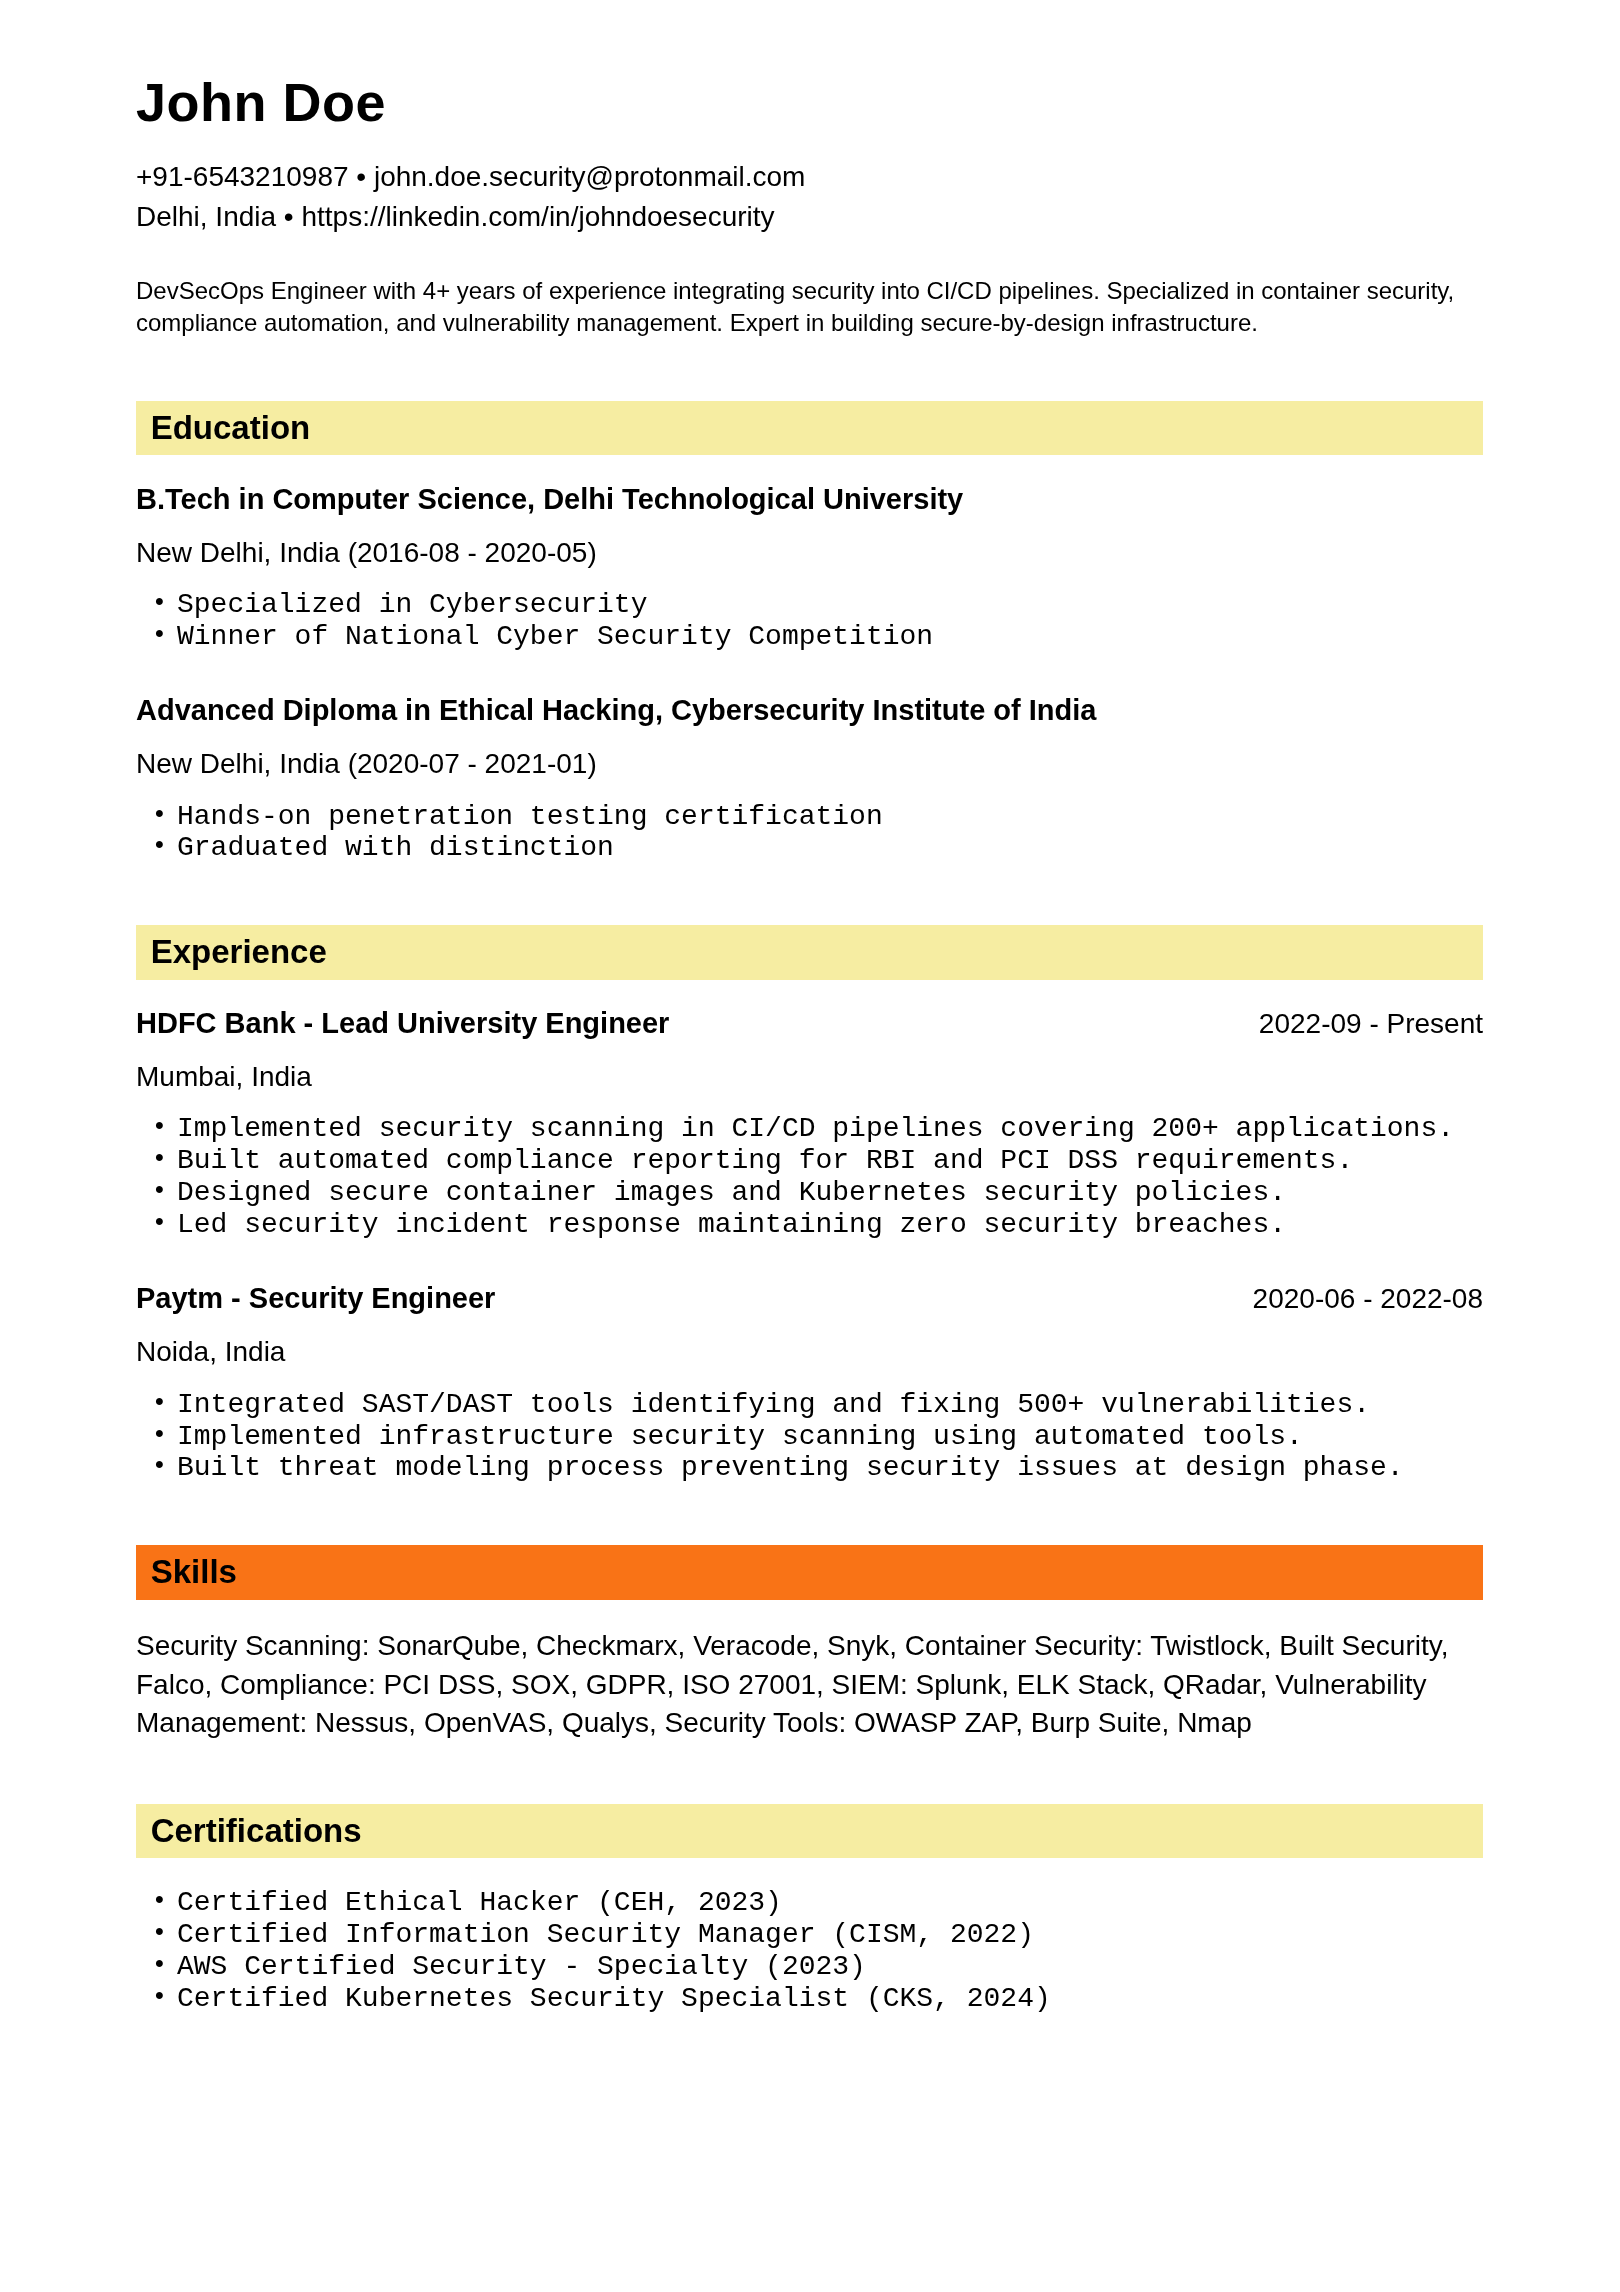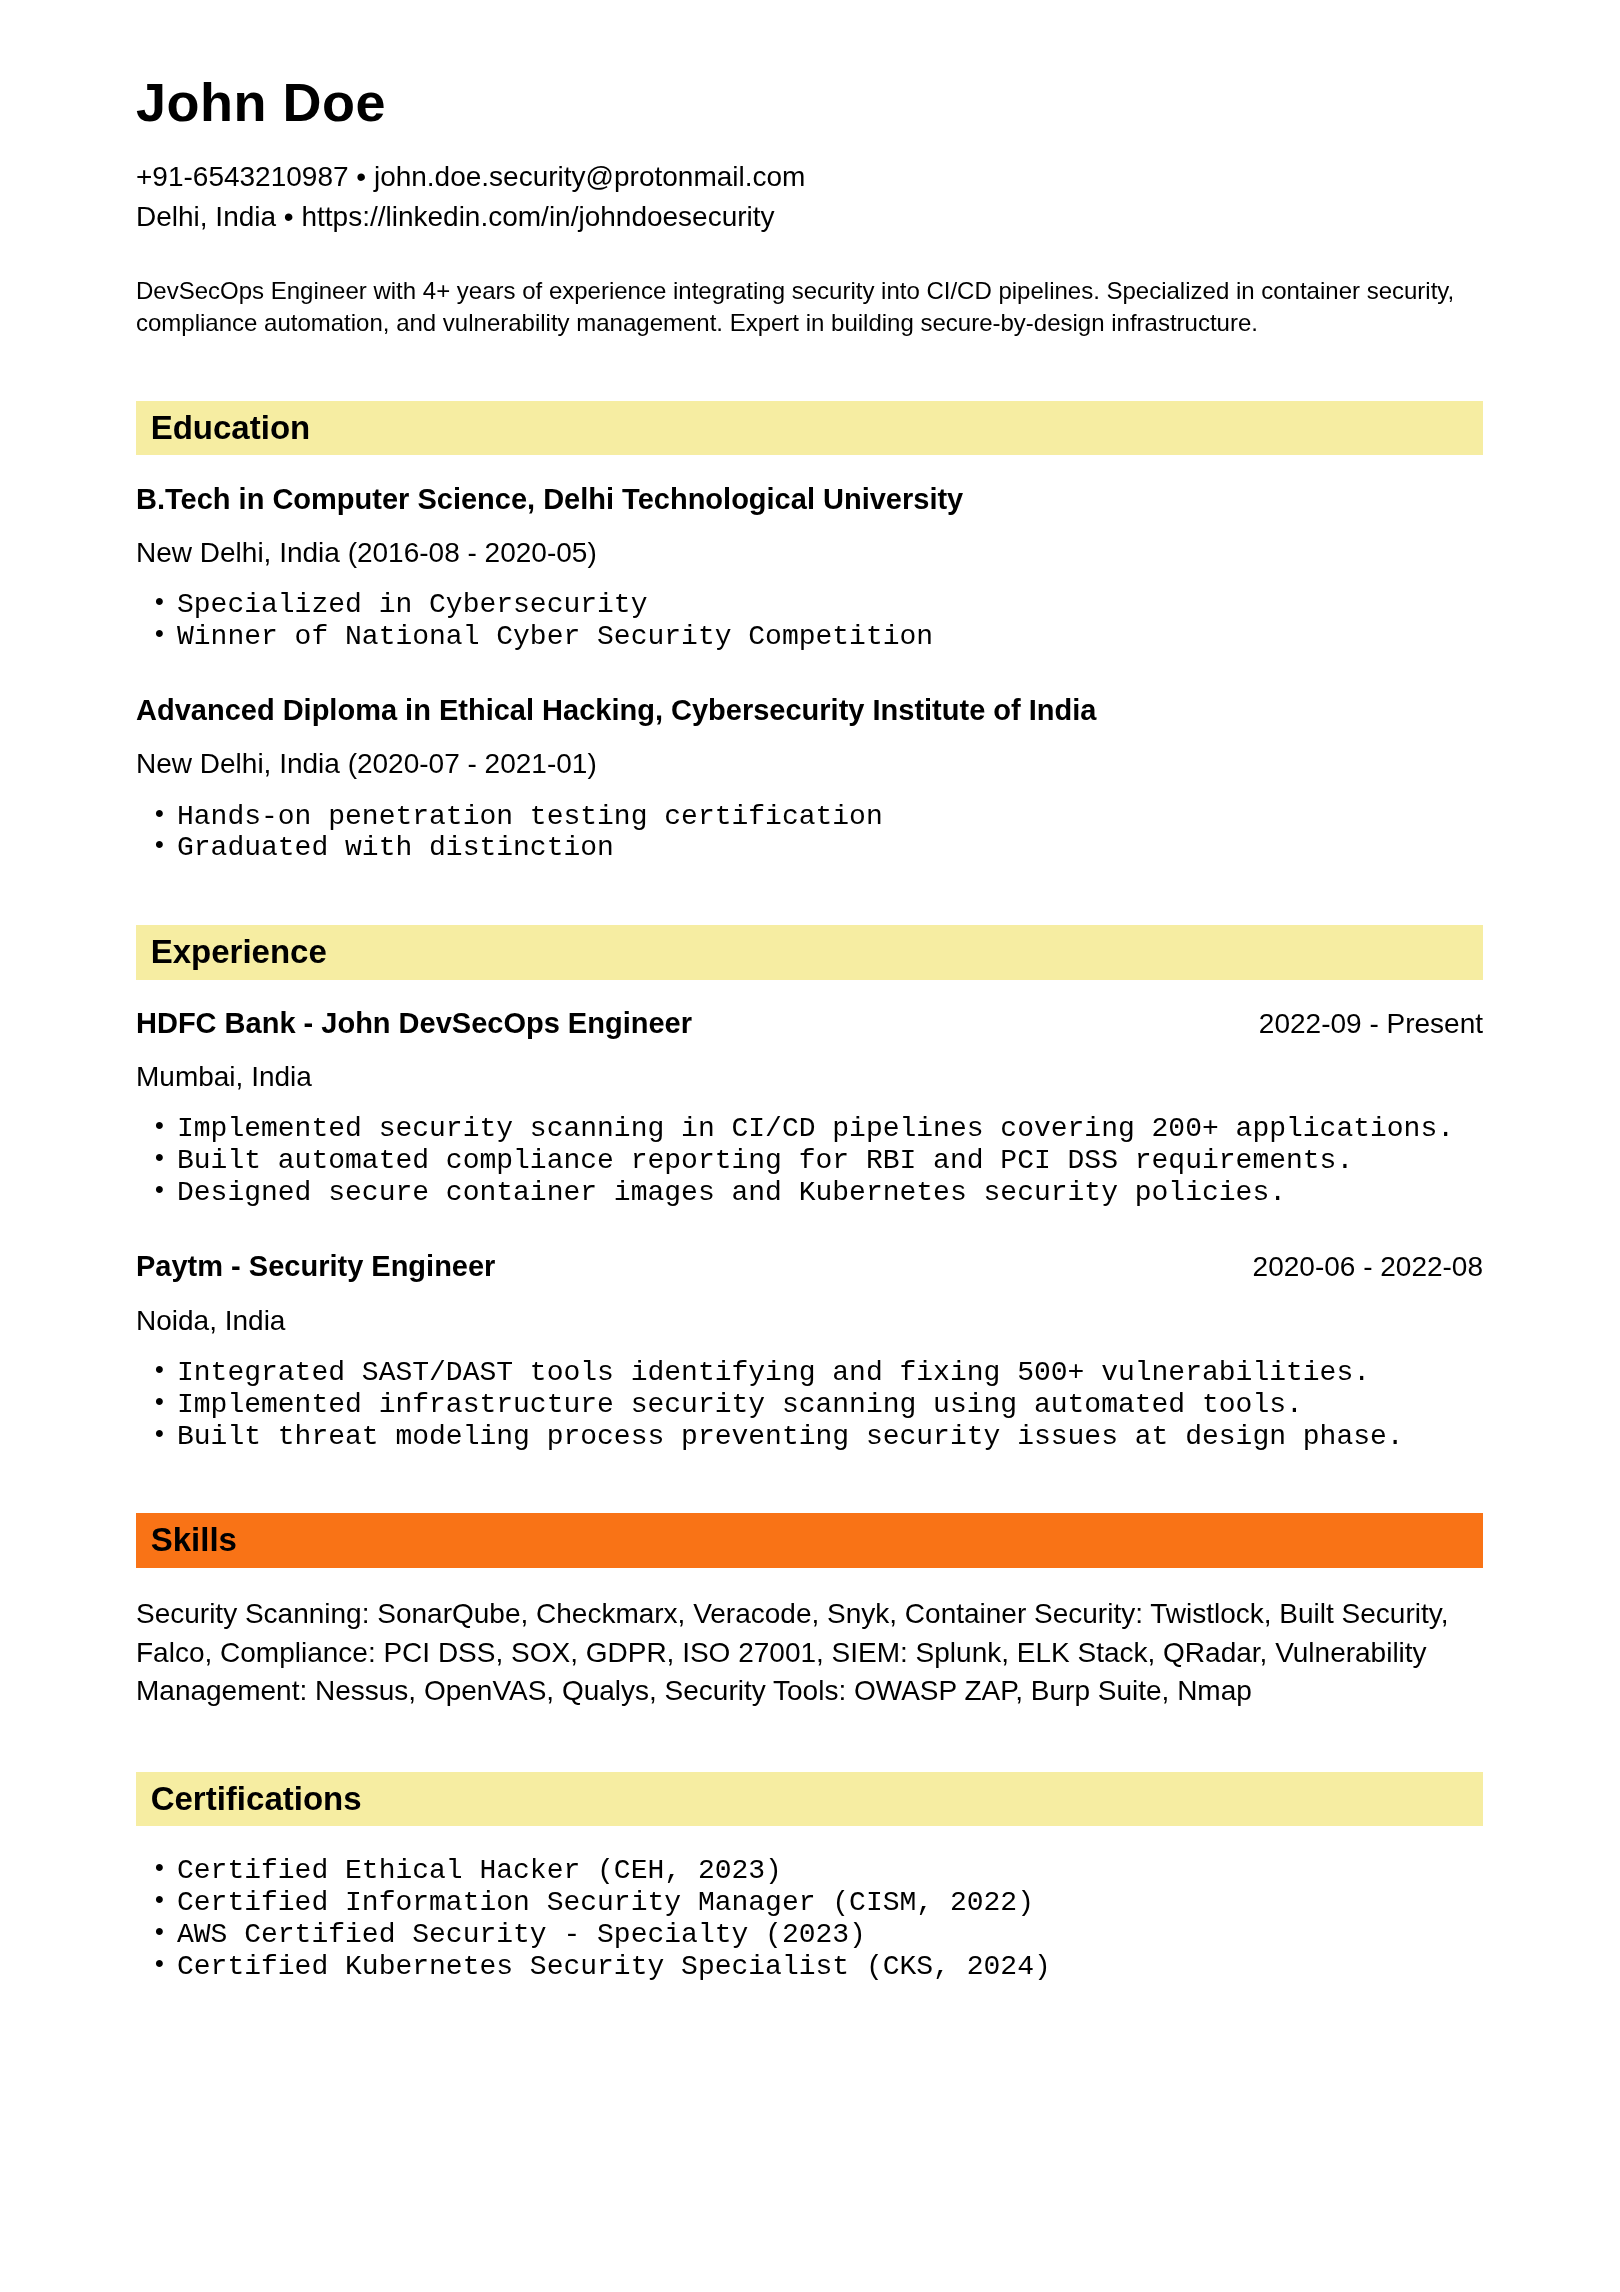--- a/index.html
+++ b/index.html
@@ -136,28 +136,29 @@
     </div>
   </section>
 
   <section class="section">
     <div class="band" style="background: rgb(246, 237, 162);">
       <h2>Experience</h2>
     </div>
 
     <div class="entry">
       <div class="entry-head">
-        <h3>HDFC Bank - John DevSecOps Engineer</h3>
+        <h3>HDFC Bank - Lead University Engineer</h3>
         <span class="entry-date">2022-09 - Present</span>
       </div>
       <p class="entry-sub">Mumbai, India</p>
       <ul class="bullets">
         <li>Implemented security scanning in CI/CD pipelines covering 200+ applications.</li>
         <li>Built automated compliance reporting for RBI and PCI DSS requirements.</li>
         <li>Designed secure container images and Kubernetes security policies.</li>
+        <li>Led security incident response maintaining zero security breaches.</li>
       </ul>
     </div>
 
     <div class="entry">
       <div class="entry-head">
         <h3>Paytm - Security Engineer</h3>
         <span class="entry-date">2020-06 - 2022-08</span>
       </div>
       <p class="entry-sub">Noida, India</p>
       <ul class="bullets">

